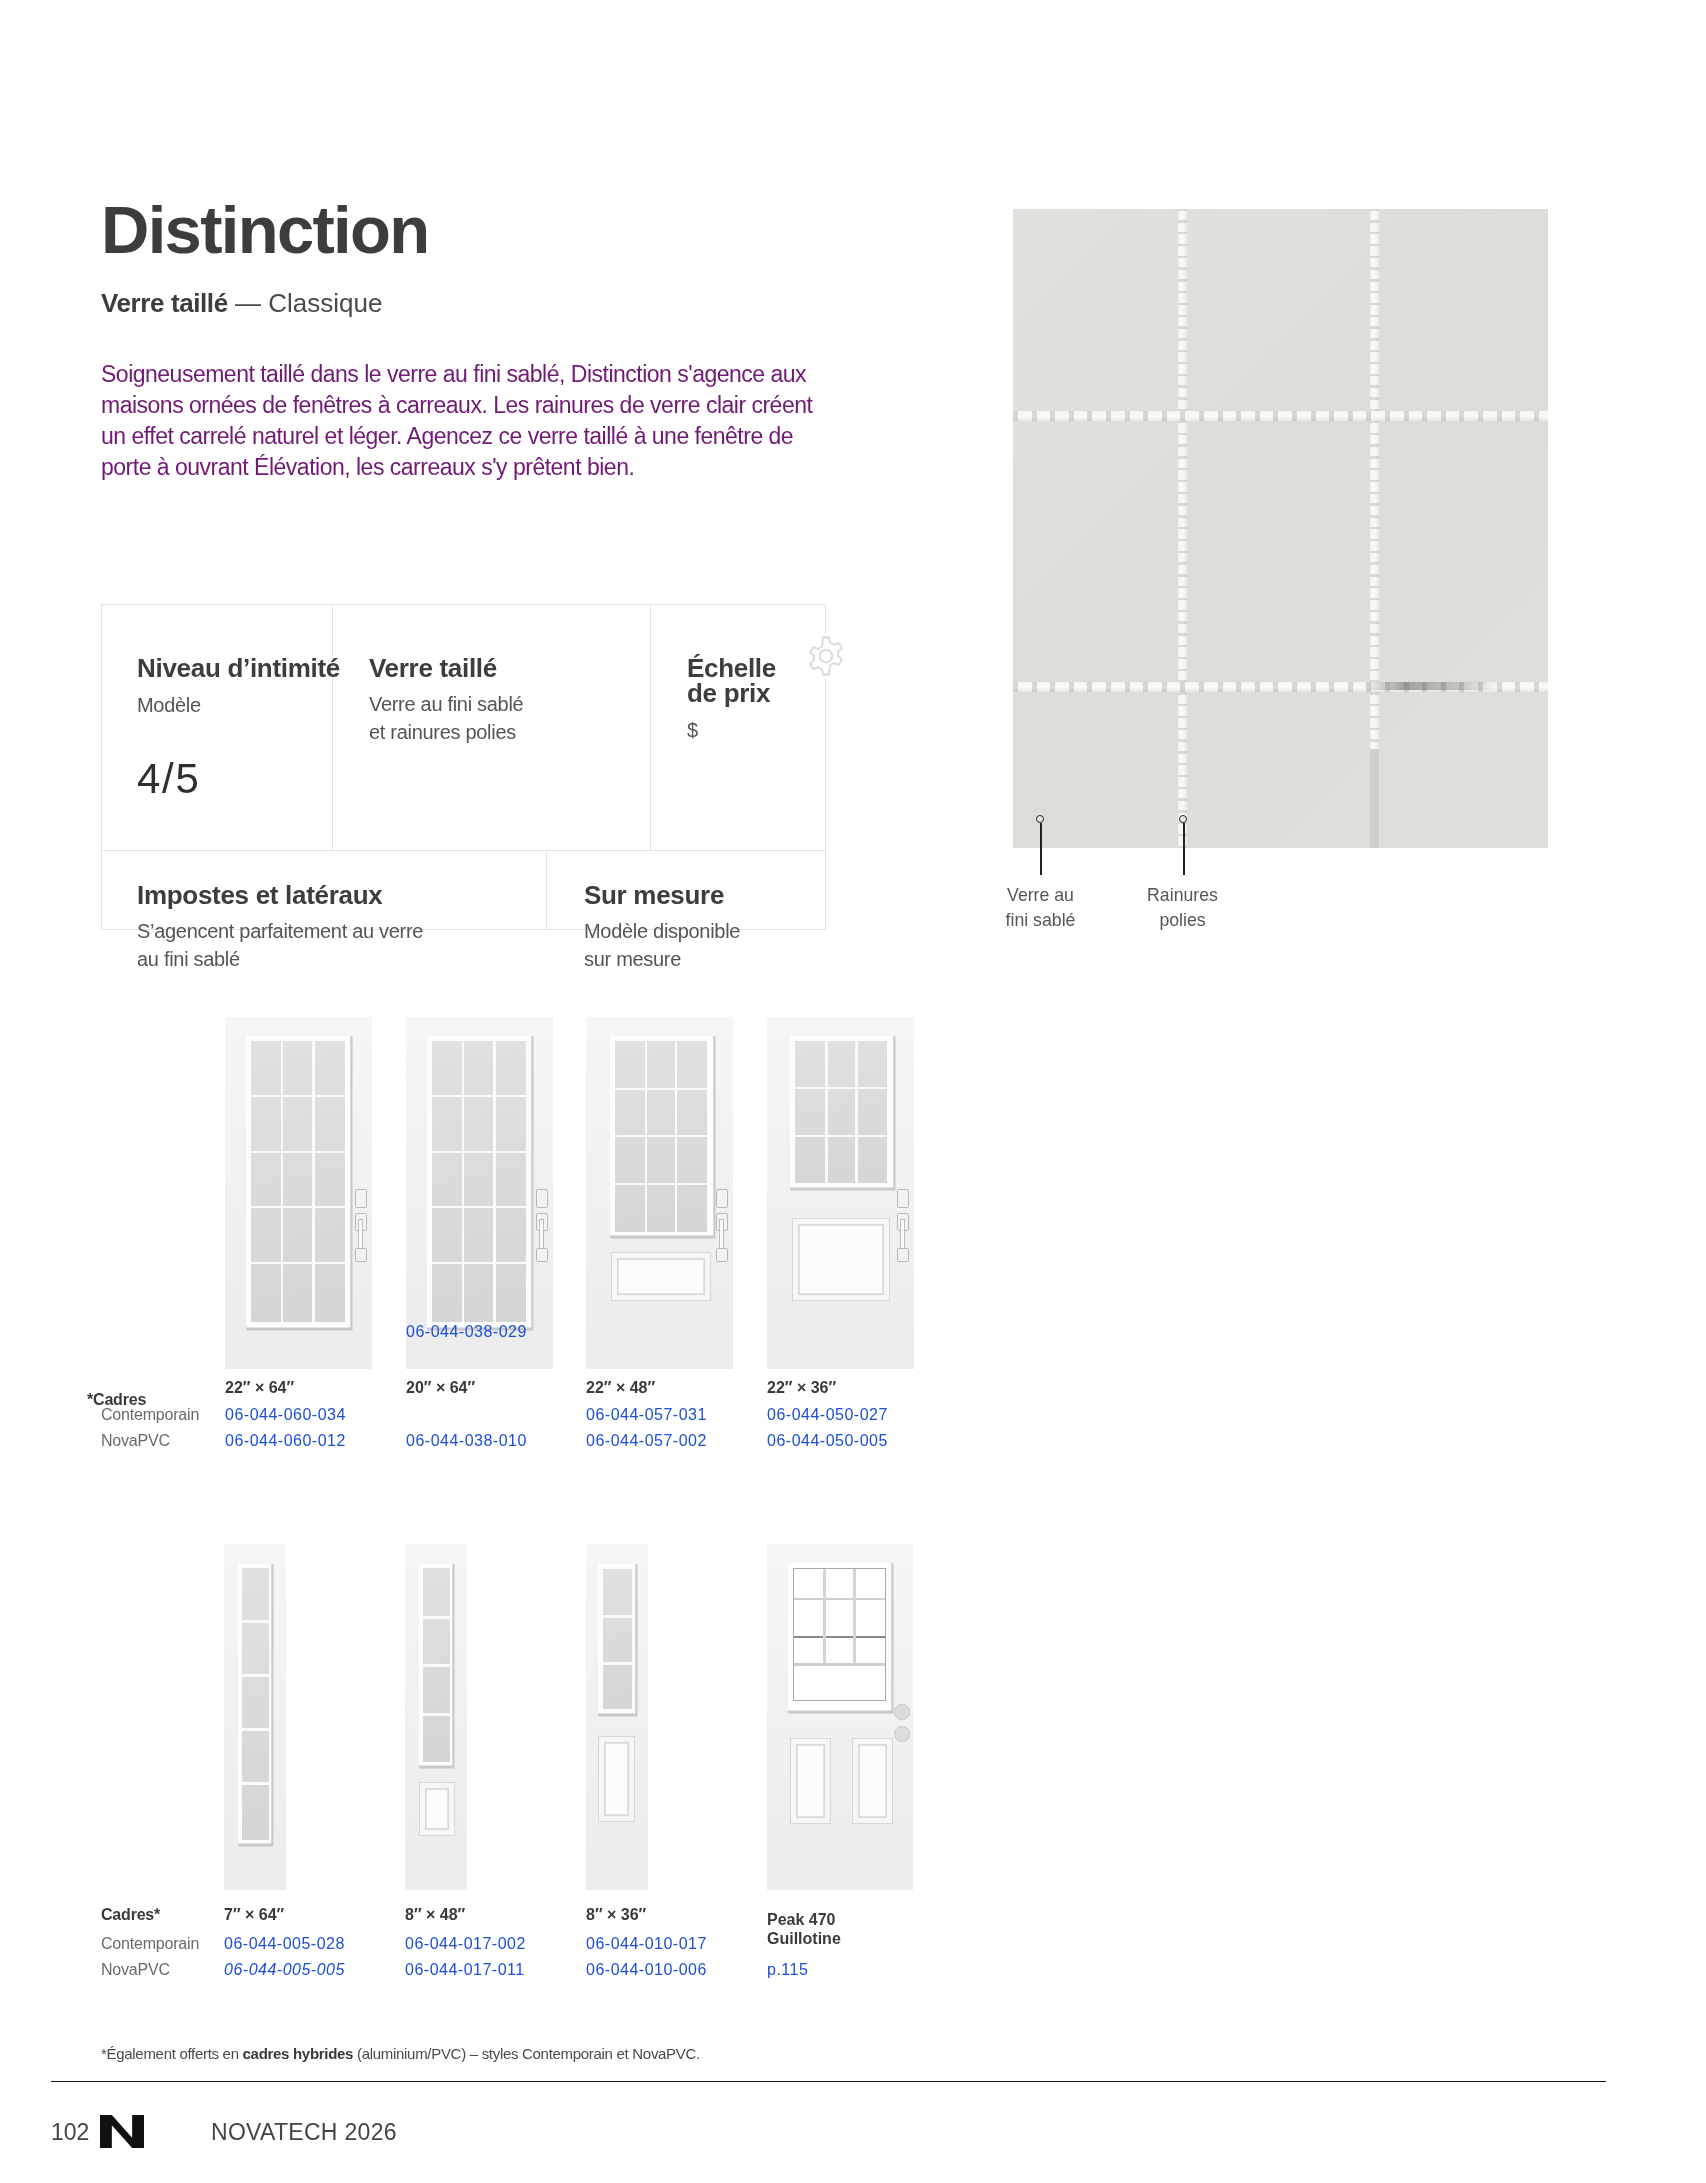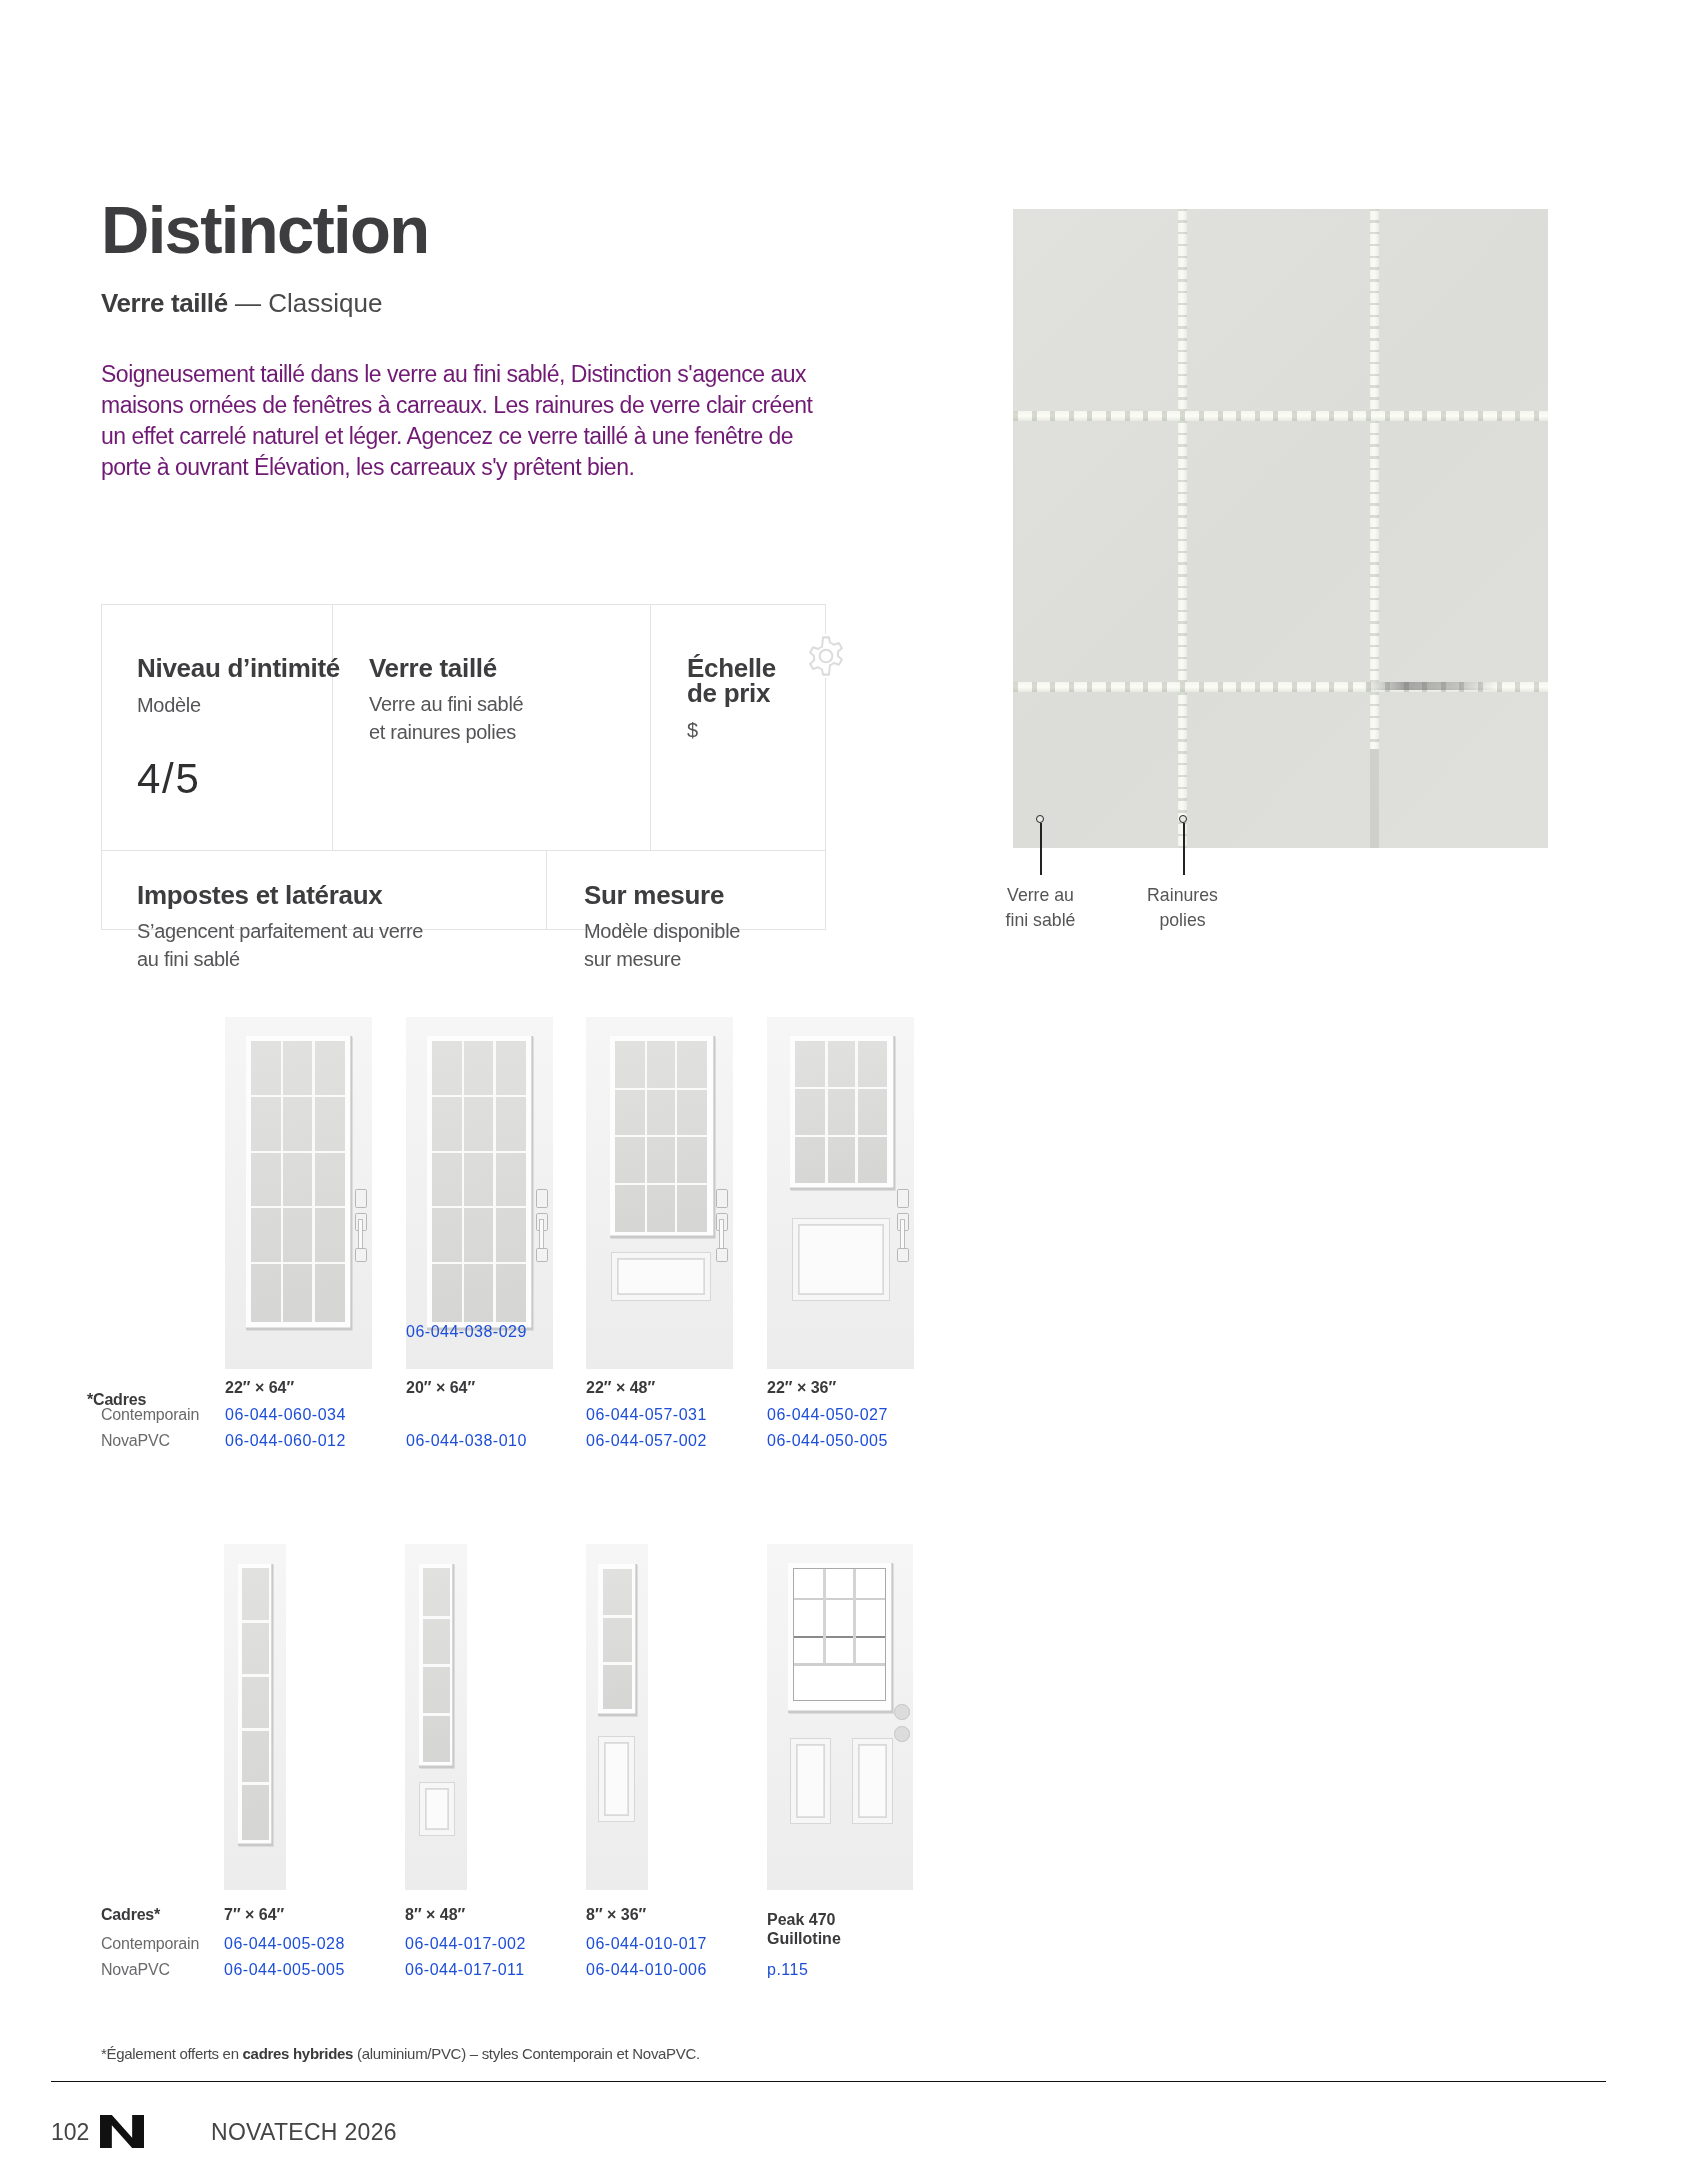--- a/index.html
+++ b/index.html
@@ -285,21 +285,21 @@
   <div class="panel" style="left:23px; top:194px; width:39px; height:84px;"></div>
   <div class="panel" style="left:85px; top:194px; width:39px; height:84px;"></div>
 </div>
 
 <div class="lbl-row-title" style="left:101px; top:1905px;">Cadres*</div>
 <div class="lbl-style" style="left:101px; top:1934px;">Contemporain</div>
 <div class="lbl-style" style="left:101px; top:1960px;">NovaPVC</div>
 
 <div class="lbl-size" style="left:224px; top:1905px;">7″ × 64″</div>
 <div class="lbl-code" style="left:224px; top:1934px;">06-044-005-028</div>
-<div class="lbl-code" style="left:224px; top:1960px;">06-044-005-005</div>
+<div class="lbl-code" style="left:224px; top:1960px;font-style:italic;">06-044-005-005</div>
 
 <div class="lbl-size" style="left:405px; top:1905px;">8″ × 48″</div>
 <div class="lbl-code" style="left:405px; top:1934px;">06-044-017-002</div>
 <div class="lbl-code" style="left:405px; top:1960px;">06-044-017-011</div>
 
 <div class="lbl-size" style="left:586px; top:1905px;">8″ × 36″</div>
 <div class="lbl-code" style="left:586px; top:1934px;">06-044-010-017</div>
 <div class="lbl-code" style="left:586px; top:1960px;">06-044-010-006</div>
 
 <div class="lbl-size" style="left:767px; top:1910px;">Peak 470</div>

